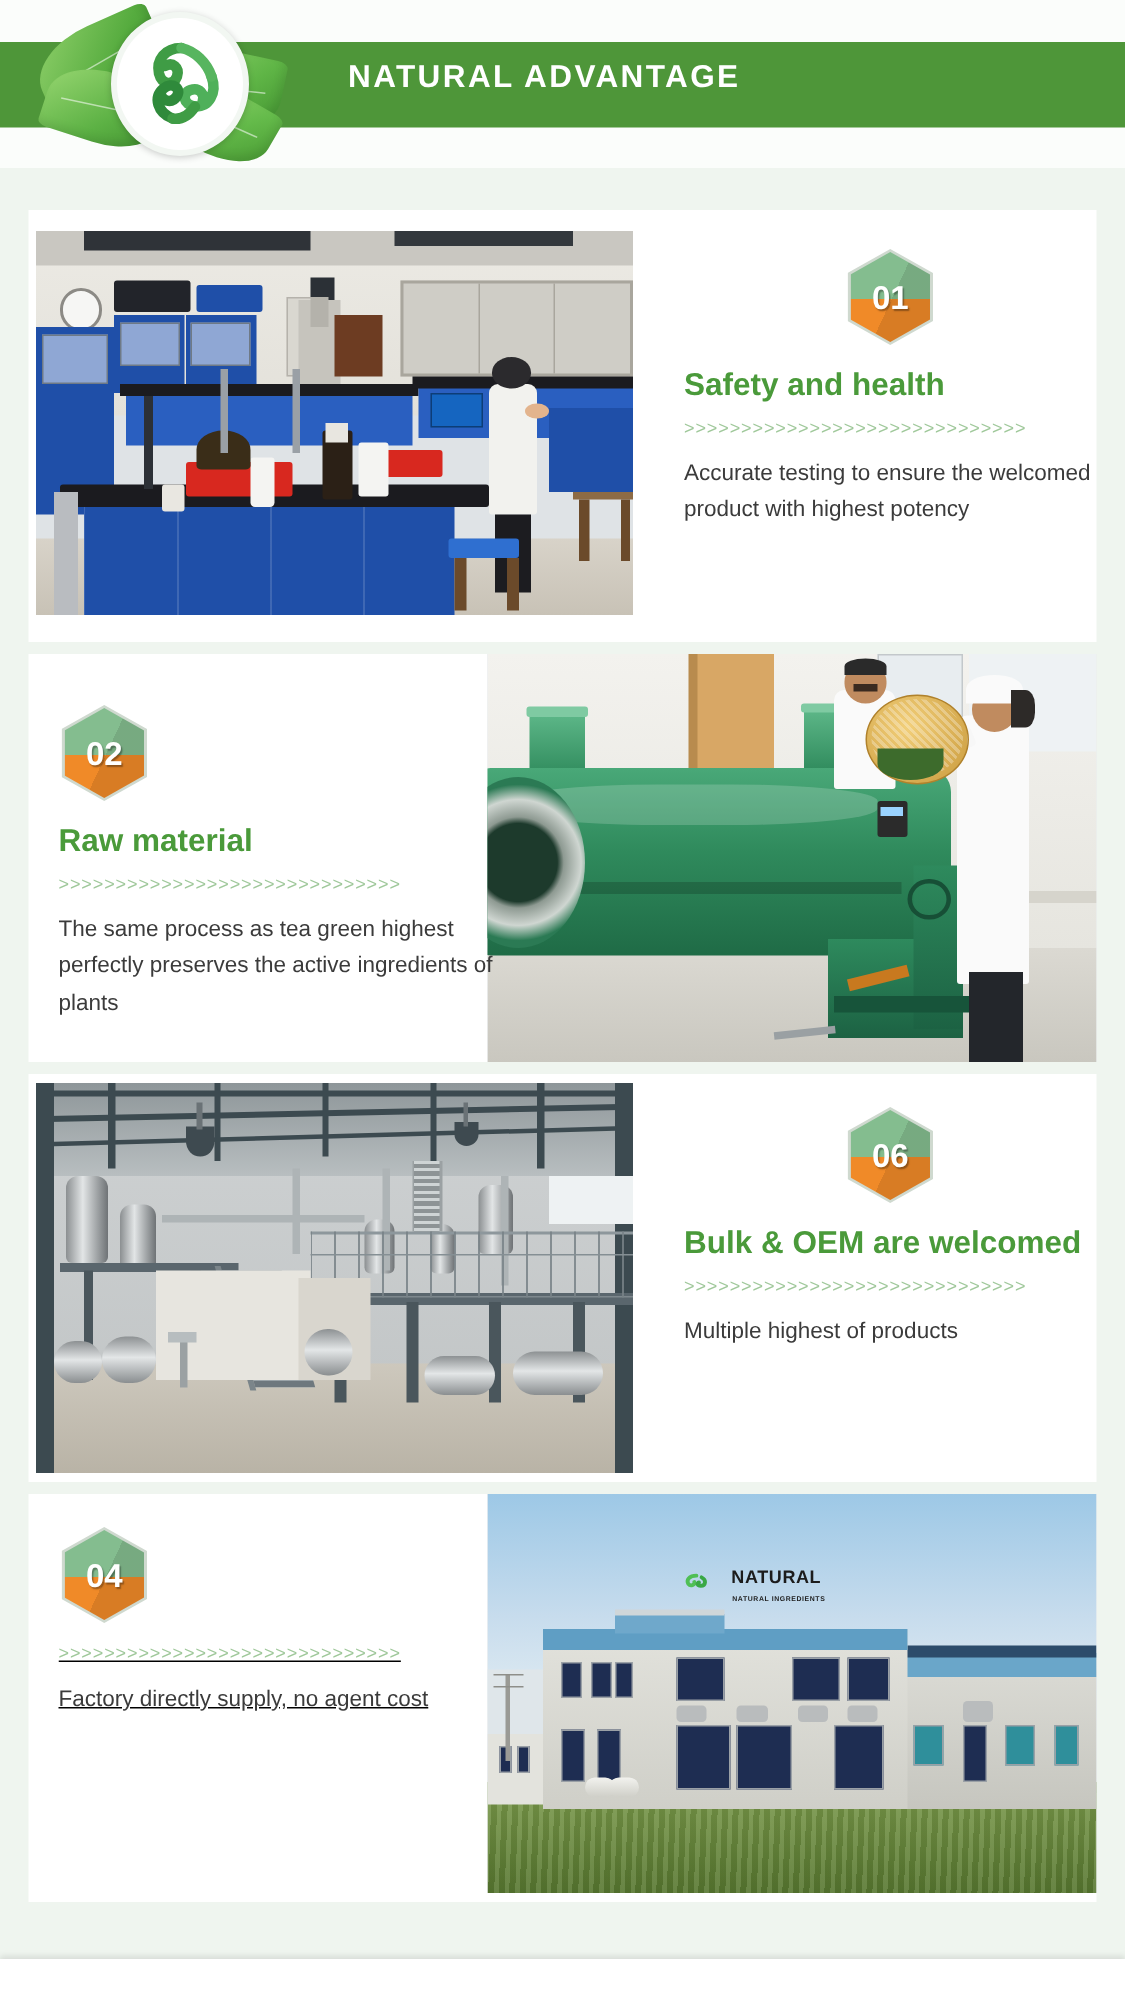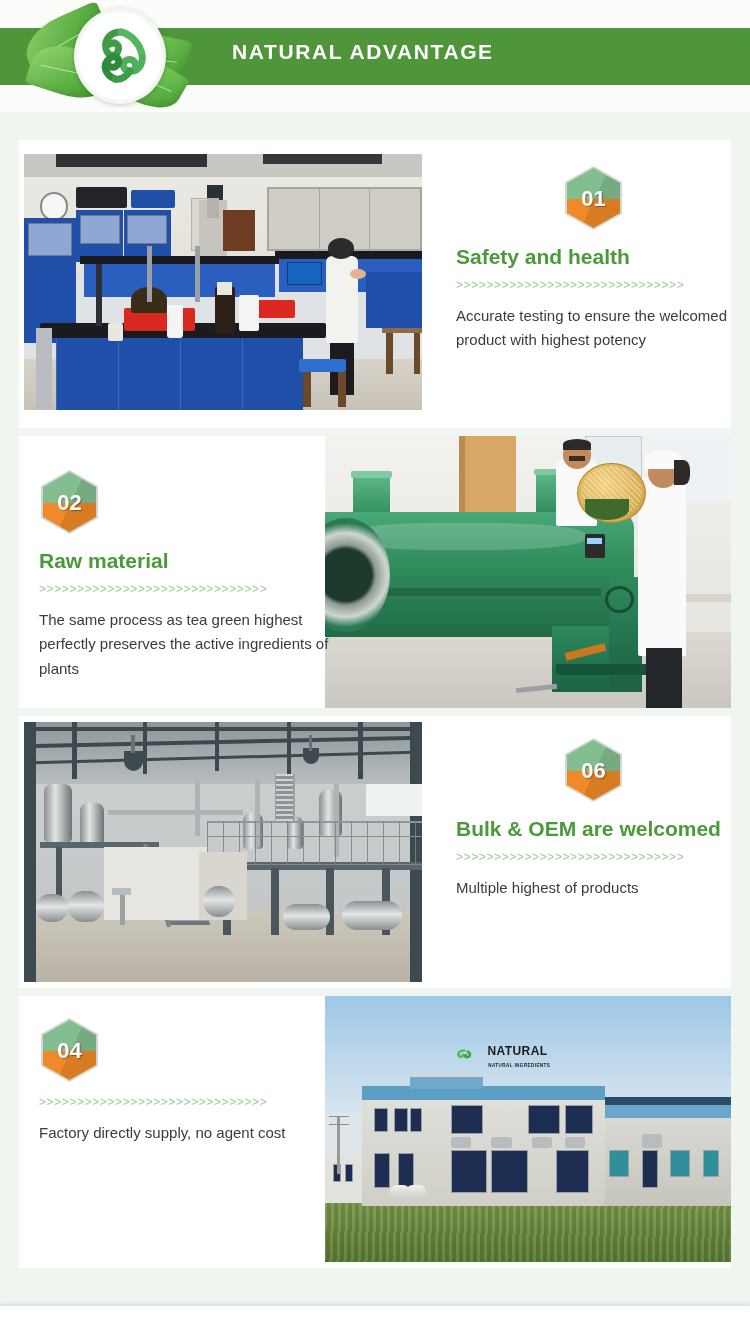--- a/index.html
+++ b/index.html
@@ -112,21 +112,21 @@
   .panel { position: absolute; }
 
   
   .card-1 .photo { left: 5px;   top: 14px; width: 398px; height: 256px; }
   .card-1 .panel { left: 437px; top: 26px; width: 275px; }
   .card-2 .photo { left: 306px; top: 0px;  width: 406px; height: 272px; }
   .card-2 .panel { left: 20px;  top: 34px; width: 290px; }
   .card-3 .photo { left: 5px;   top: 6px;  width: 398px; height: 260px; }
   .card-3 .panel { left: 437px; top: 22px; width: 275px; }
   .card-4 .photo { left: 306px; top: 0px;  width: 406px; height: 266px; }
-  .card-4 .panel { left: 20px;  top: 22px; width: 290px; }
+  .card-4 .panel { left: 20px;  top: 22px; width: 290px; text-decoration: underline; }
 
   
   .badge {
     position: relative;
     width: 57px; height: 64px;
     margin-bottom: 14px;
   }
   .badge .hex {
     position: absolute; inset: 0;
     clip-path: polygon(50% 0%, 100% 25%, 100% 75%, 50% 100%, 0% 75%, 0% 25%);

